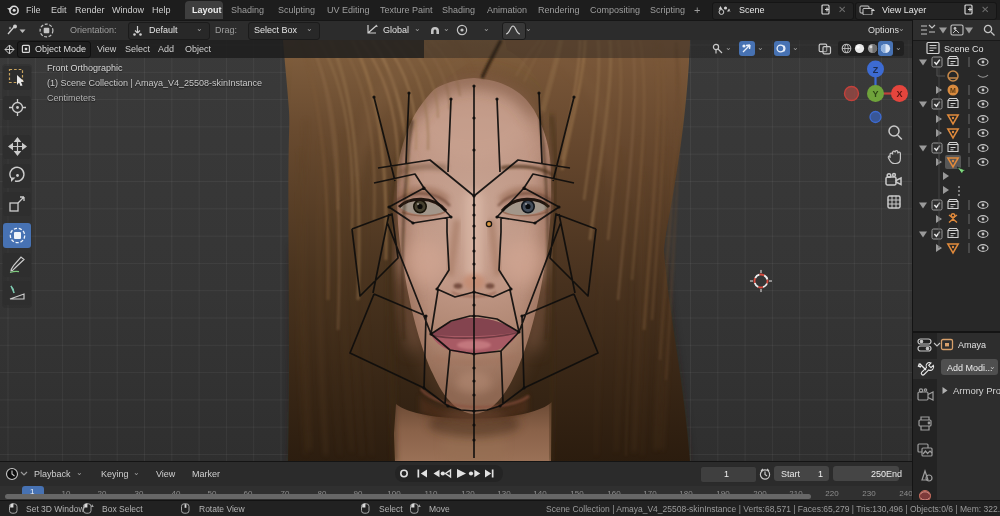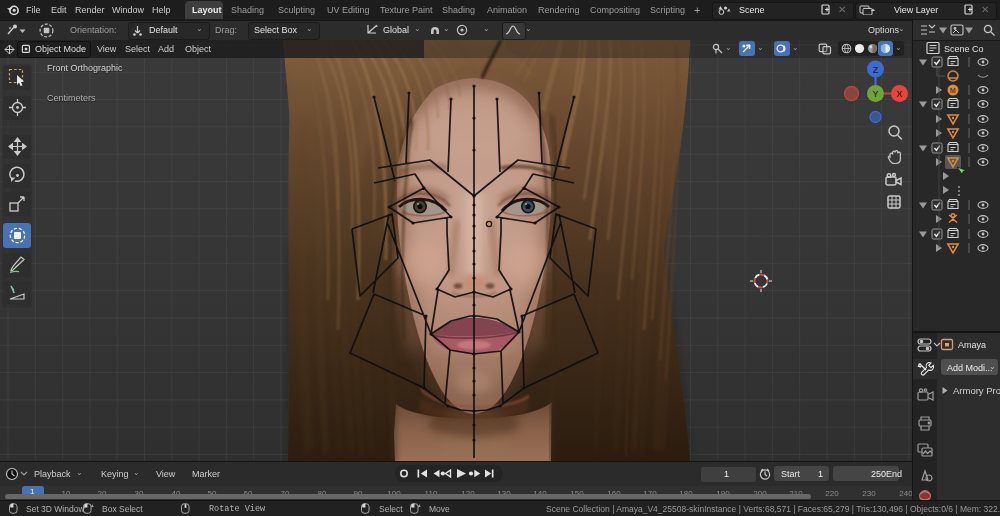--- a/index.html
+++ b/index.html
@@ -52,21 +52,21 @@
     <rect x="2" y="1" width="7" height="9" rx="1" fill="none" stroke="#d8d8d8" stroke-width="1.2"></rect>
     <path d="M5,5.5 h4 M7,3.5 v4" stroke="#d8d8d8" stroke-width="1.2"></path>
   </svg>
   <div class="abs txt" style="left:838px;top:4px;color:#6f6f6f;font-size:10px;">✕</div>
   <div class="abs" style="left:855px;top:2px;width:140px;height:16px;background:#232323;border:1px solid #151515;border-radius:3px;"></div>
   <svg class="abs" style="left:859px;top:5px" width="18" height="10" viewBox="0 0 18 10">
     <rect x="1" y="1" width="9" height="7" rx="1" fill="none" stroke="#cfcfcf" stroke-width="1"></rect>
     <rect x="4" y="3.4" width="9" height="6.6" rx="1" fill="#232323" stroke="#cfcfcf" stroke-width="1"></rect>
     <path d="M15.5,4 l2,2.5 l-4,0 Z" fill="#cfcfcf" transform="translate(-1.5,-0.5)"></path>
   </svg>
-  <div class="abs txt" style="left:882px;top:5px;color:#e6e6e6;margin-left:12px;">View Layer</div>
+  <div class="abs txt" style="left:882px;top:5px;color:#e6e6e6;">View Layer</div>
   <svg class="abs" style="left:963px;top:4px" width="13" height="12" viewBox="0 0 13 12">
     <rect x="2" y="1" width="7" height="9" rx="1" fill="none" stroke="#d8d8d8" stroke-width="1.2"></rect>
     <path d="M5,5.5 h4 M7,3.5 v4" stroke="#d8d8d8" stroke-width="1.2"></path>
   </svg>
   <div class="abs txt" style="left:981px;top:4px;color:#6f6f6f;font-size:10px;">✕</div>
 
   <div class="abs" style="left:0;top:20px;width:912px;height:20px;background:#2c2c2c;border-top:1px solid #161616;"></div>
   <svg class="abs" style="left:6px;top:24px" width="22" height="12" viewBox="0 0 22 12">
     <path d="M2,10 L8,3" stroke="#cfcfcf" stroke-width="1.3"></path>
     <circle cx="9" cy="2.5" r="2" fill="#cfcfcf"></circle>
@@ -413,20 +413,21 @@
     <circle cx="3.8" cy="3.8" r="1.5" fill="#d8d8d8"></circle>
   </svg>
   <div class="abs" style="left:878px;top:1px;width:15px;height:15px;background:#4772b3;border-radius:3px;"></div>
   <svg class="abs" style="left:880px;top:3px" width="11" height="11" viewBox="0 0 11 11">
     <circle cx="5.5" cy="5.5" r="4.6" fill="#dce6f5"></circle>
     <path d="M5.5,0.9 a4.6,4.6 0 0 0 0,9.2 Z" fill="#8fb0dd"></path>
   </svg>
   <div class="abs txt dim" style="left:895px;top:3px;font-size:8px;">⌄</div>
 
   <div class="abs" style="left:47px;top:23px;font-size:9px;color:#d8d8d8;text-shadow:0 1px 1px rgba(0,0,0,0.6);white-space:nowrap;">Front Orthographic</div>
+  <div class="abs" style="left:47px;top:38px;font-size:9px;color:#cacaca;text-shadow:0 1px 1px rgba(0,0,0,0.6);white-space:nowrap;">(1) Scene Collection | Amaya_V4_25508-skinInstance</div>
   <div class="abs" style="left:47px;top:53px;font-size:9px;color:#b2b2b2;text-shadow:0 1px 1px rgba(0,0,0,0.6);white-space:nowrap;">Centimeters</div>
 
   <div class="abs" style="left:2px;top:24px;width:30px;height:244px;background:rgba(40,40,40,0.35);border-radius:4px;"></div>
 
   <div class="abs" style="left:3px;top:26px;width:28px;height:24px;background:#2e2e2e;border-radius:3px;"></div>
   <svg class="abs" style="left:8px;top:28px" width="19" height="19" viewBox="0 0 19 19">
     <rect x="1.5" y="1.5" width="13" height="13" fill="none" stroke="#c9a45f" stroke-width="1.2" stroke-dasharray="2.6 2"></rect>
     <path d="M9,7 L16,13.5 L13,14 L14.5,17.5 L12.5,18 L11,14.6 L9,17 Z" fill="#e8e8e8"></path>
   </svg>
   <div class="abs" style="left:3px;top:56px;width:28px;height:24px;background:#2e2e2e;border-radius:3px;"></div>
@@ -732,21 +733,21 @@
 <svg class="abs" style="left:82px;top:503px" width="12" height="11" viewBox="0 0 12 11">
       <rect x="1.5" y="0.8" width="7.5" height="9.4" rx="2.6" fill="none" stroke="#a8a8a8" stroke-width="1"></rect>
       <path d="M2,3.5 a2.6,2.6 0 0 1 3.2,-2.6 v4 h-3.2 Z" fill="#dcdcdc" transform="translate(0.2,-0.4)"></path>
       <path d="M10.2,1.2 l1.6,2.8 l-3,0 Z" fill="#a8a8a8"></path>
     </svg>
     <div class="abs" style="left:102px;top:504px;font-size:8.5px;color:#b4b4b4;white-space:nowrap;">Box Select</div>
 <svg class="abs" style="left:180px;top:503px" width="12" height="11" viewBox="0 0 12 11">
       <rect x="1.5" y="0.8" width="7.5" height="9.4" rx="2.6" fill="none" stroke="#a8a8a8" stroke-width="1"></rect>
       <rect x="4.6" y="1.2" width="1.8" height="3.6" fill="#dcdcdc"></rect>
     </svg>
-    <div class="abs" style="left:209px;top:504px;font-size:8.5px;color:#b4b4b4;white-space:nowrap;font-family:Liberation Mono, monospace;">Rotate View</div>
+    <div class="abs" style="left:199px;top:504px;font-size:8.5px;color:#b4b4b4;white-space:nowrap;">Rotate View</div>
 <svg class="abs" style="left:360px;top:503px" width="12" height="11" viewBox="0 0 12 11">
       <rect x="1.5" y="0.8" width="7.5" height="9.4" rx="2.6" fill="none" stroke="#a8a8a8" stroke-width="1"></rect>
       <path d="M2,3.5 a2.6,2.6 0 0 1 3.2,-2.6 v4 h-3.2 Z" fill="#dcdcdc" transform="translate(0.2,-0.4)"></path>
     </svg>
     <div class="abs" style="left:379px;top:504px;font-size:8.5px;color:#b4b4b4;white-space:nowrap;">Select</div>
 <svg class="abs" style="left:409px;top:503px" width="12" height="11" viewBox="0 0 12 11">
       <rect x="1.5" y="0.8" width="7.5" height="9.4" rx="2.6" fill="none" stroke="#a8a8a8" stroke-width="1"></rect>
       <path d="M2,3.5 a2.6,2.6 0 0 1 3.2,-2.6 v4 h-3.2 Z" fill="#dcdcdc" transform="translate(0.2,-0.4)"></path>
       <path d="M10.2,1.2 l1.6,2.8 l-3,0 Z" fill="#a8a8a8"></path>
     </svg>

